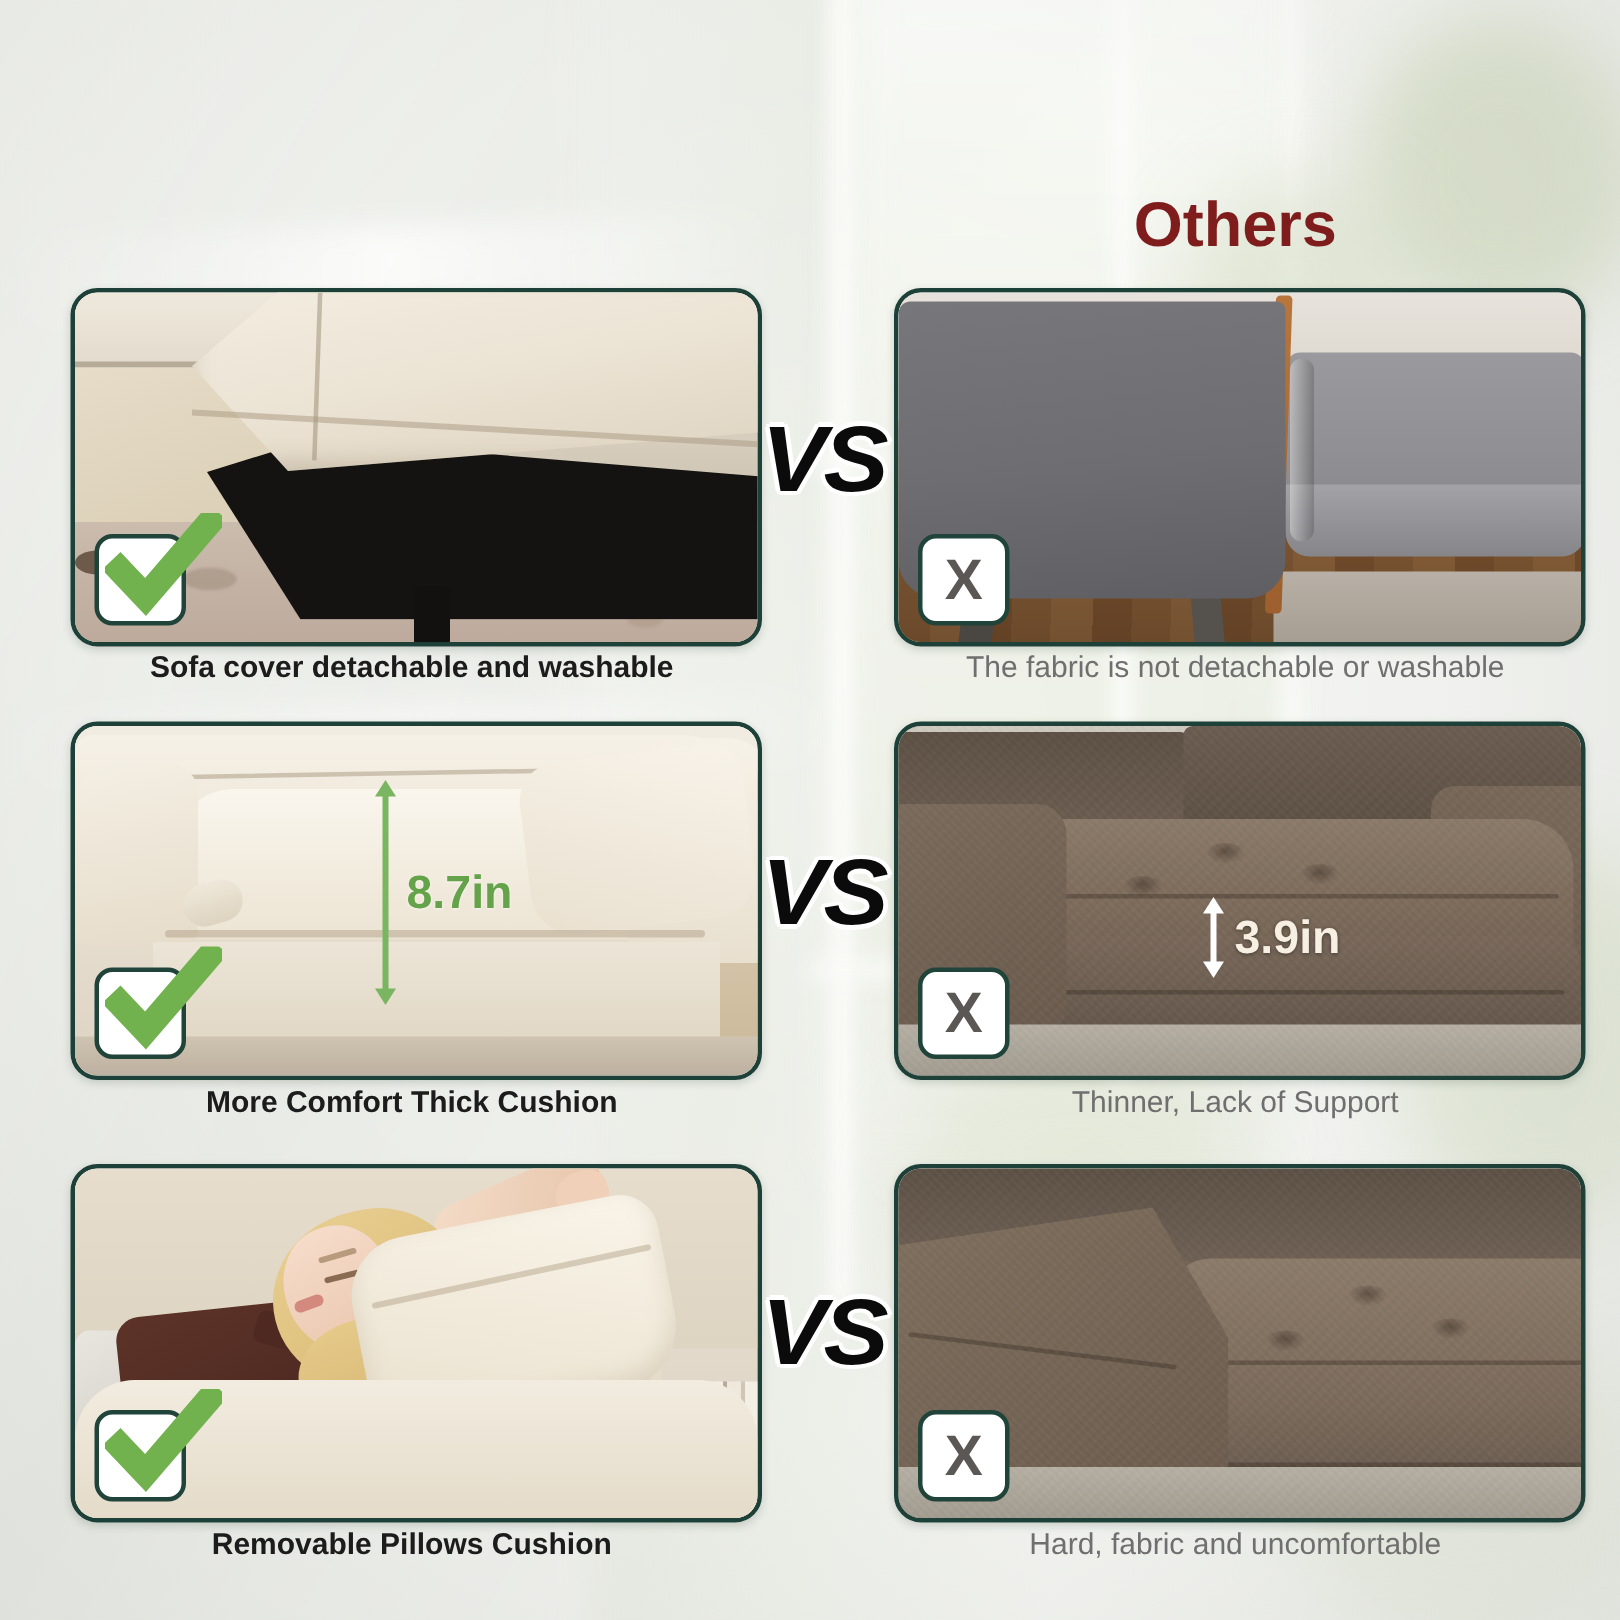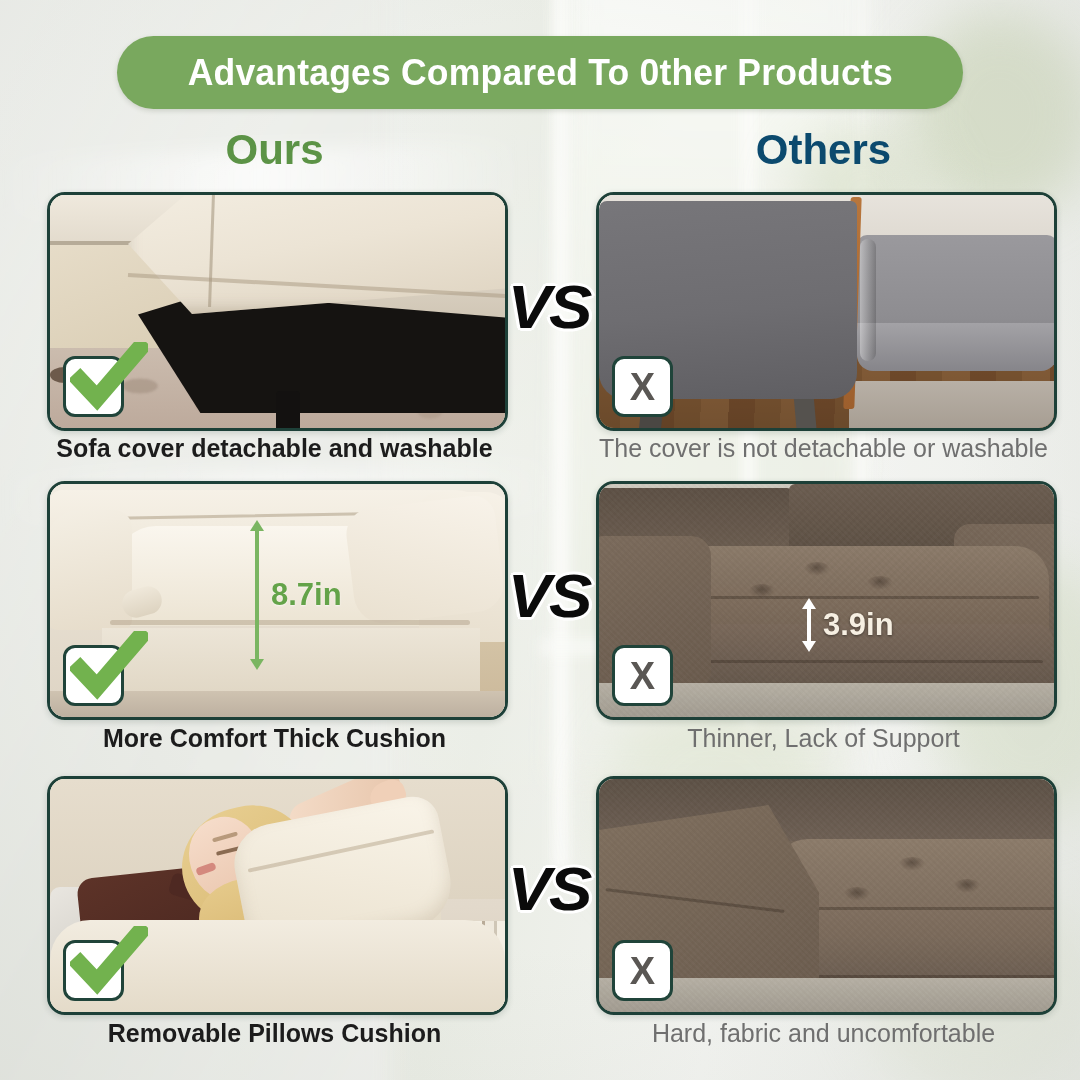--- a/index.html
+++ b/index.html
@@ -43,36 +43,36 @@
   }
   .title-pill .t{
     color:#ffffff;font-size:37px;font-weight:700;letter-spacing:.2px;
     white-space:nowrap;font-family:"Liberation Sans", sans-serif;
     transform:scaleX(.96);
   }
 
   
   .col-head{position:absolute;top:126px;font-size:42px;font-weight:700;}
   .col-head.ours{left:47px;width:455px;text-align:center;color:#5c9346;}
-  .col-head.others{left:596px;width:455px;text-align:center;color:#0c4a6e;}
+  .col-head.others{left:596px;width:455px;text-align:center;color:#7f1d1d;}
 
   
   .card{
     position:absolute;width:455px;height:233px;
     border:3px solid #1d4038;border-radius:18px;
     overflow:hidden;
     box-shadow:0 2px 6px rgba(40,60,50,.18);
   }
   .r1{top:192px;} .r2{top:481px;} .r3{top:776px;}
   .cL{left:47px;} .cR{left:596px;}
 
   .photo{position:absolute;inset:0;}
 
   
-  .caption{position:absolute;font-size:25px;white-space:nowrap;}
+  .caption{position:absolute;font-size:20px;white-space:nowrap;}
   .caption.ours{color:#1c1c1c;font-weight:700;text-align:center;}
   .caption.others{color:#6f6f6f;font-weight:400;text-align:center;}
   .cap-r1{top:434px;} .cap-r2{top:724px;} .cap-r3{top:1019px;}
   .cap-l{left:47px;width:455px;} .cap-rr{left:596px;width:455px;}
 
   
   .badge{
     position:absolute;left:13px;bottom:11px;width:55px;height:55px;
     background:#ffffff;border:3px solid #20443a;border-radius:12px;
     display:flex;align-items:center;justify-content:center;z-index:6;
@@ -273,25 +273,21 @@
     <div class="foliage" style="left:905px;top:10px;width:190px;height:210px;background:#cfd8bd;opacity:.75;"></div>
     <div class="foliage" style="left:790px;top:120px;width:150px;height:150px;background:#d6dec6;opacity:.6;"></div>
     <div class="foliage" style="left:600px;top:690px;width:230px;height:230px;background:#dbe2cb;opacity:.55;"></div>
     <div class="foliage" style="left:930px;top:560px;width:200px;height:260px;background:#d2dcc0;opacity:.5;"></div>
     <div class="foliage" style="left:860px;top:880px;width:240px;height:220px;background:#e0e5d4;opacity:.5;"></div>
     <div class="sheen"></div>
     <div class="sheen2"></div>
     <div class="vignette"></div>
   </div>
 
-  <div class="title-pill">
-    <div class="t">Advantages Compared To 0ther Products</div>
-  </div>
-
-  <div class="col-head ours">Ours</div>
+
   <div class="col-head others">Others</div>
 
   <div class="card r1 cL">
     <div class="photo ph-slip">
       <div class="wallTop"></div>
         <div class="wallLine"></div>
         <div class="floorL"></div>
       <div class="rug"></div>
         <div class="rugPat"></div>
       <div class="bowl"></div>
@@ -321,21 +317,21 @@
         <div class="pleat"></div>
       <div class="bodyL"></div>
     </div>
     <div class="badge x">
       <span class="xg">X</span>
     </div>
   </div>
 
   <div class="vs vs1">VS</div>
   <div class="caption ours cap-r1 cap-l">Sofa cover detachable and washable</div>
-  <div class="caption others cap-r1 cap-rr">The cover is not detachable or washable</div>
+  <div class="caption others cap-r1 cap-rr">The fabric is not detachable or washable</div>
 
   <div class="card r2 cL">
     <div class="photo ph-cream">
       <div class="wallC"></div>
         <div class="floorR"></div>
       <div class="backCush"></div>
         <div class="backSeam"></div>
       <div class="seat2"></div>
       <div class="armL"></div>
         <div class="armR"></div>

